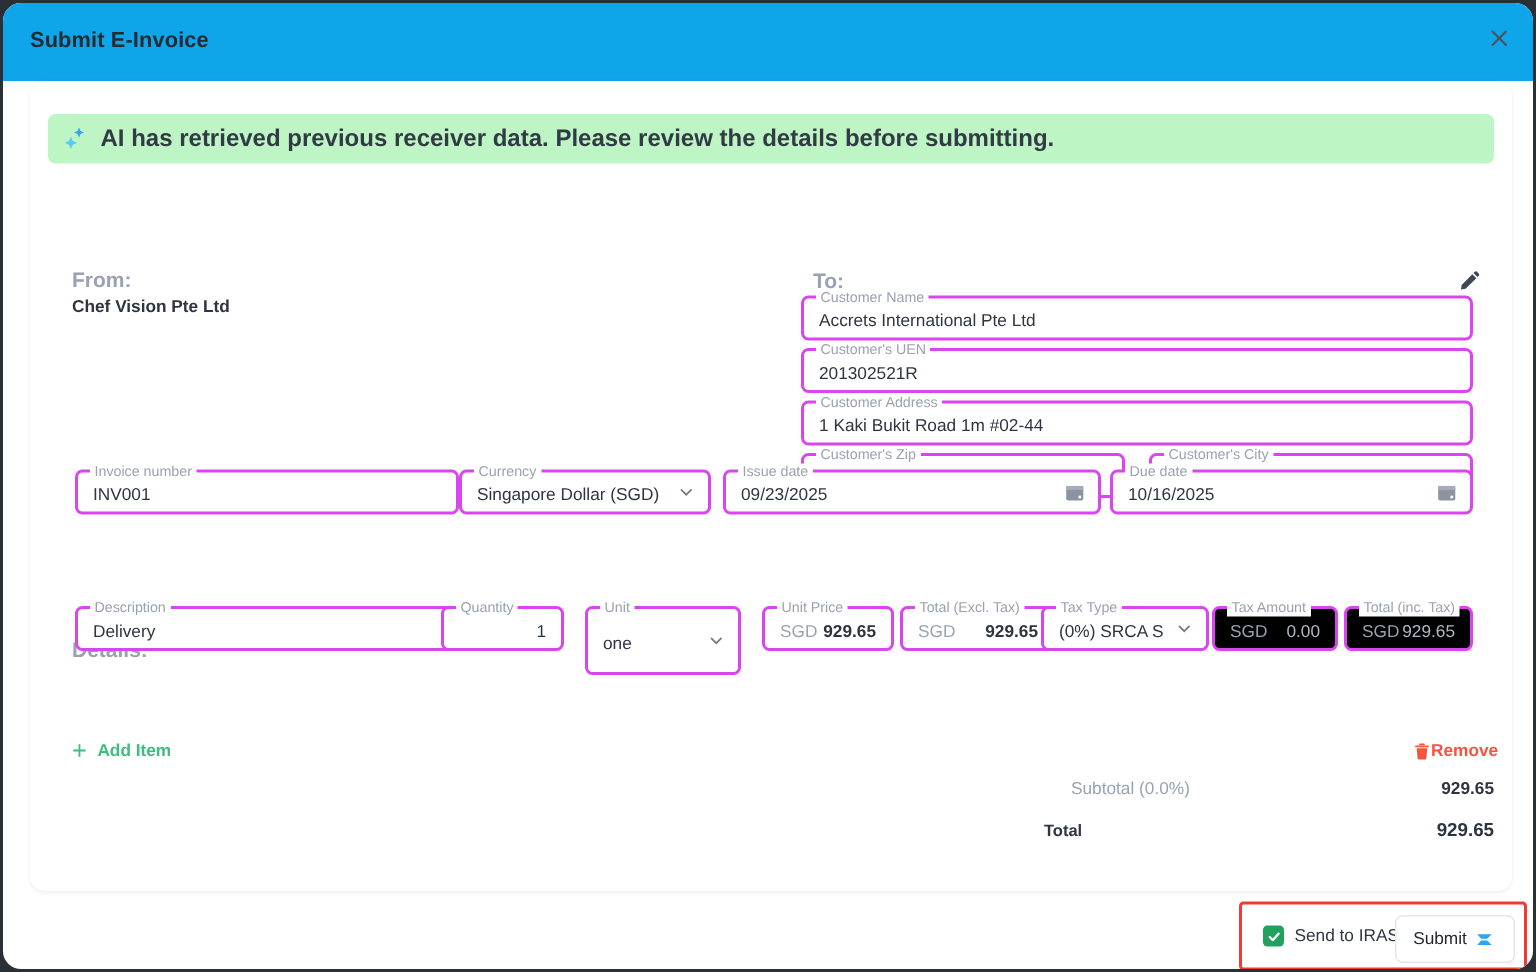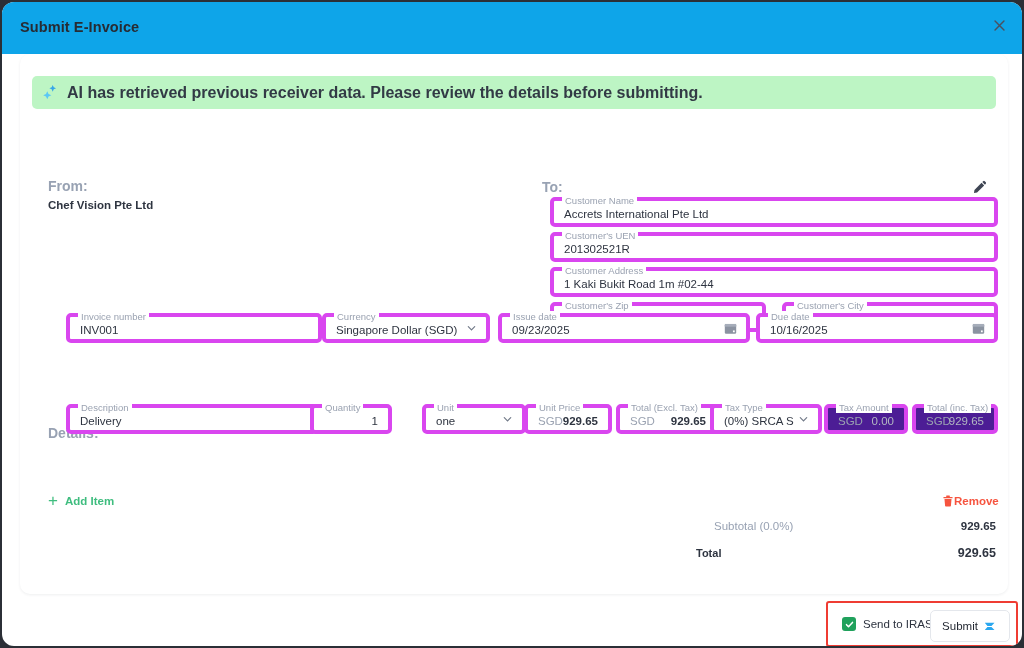--- a/index.html
+++ b/index.html
@@ -102,24 +102,23 @@
     width: 22px; height: 22px;
     display: flex; align-items: center; justify-content: center;
     cursor: pointer;
     color: #3f4654;
   }
   .edit-pencil svg { width: 15px; height: 15px; }
 
   
   .field {
     position: absolute;
-    border: 4px solid #d946ef;
+    border: 2px solid #d946ef;
     border-radius: 5px;
     background: #ffffff;
-    margin-left: 16px;
   }
   .field > .flabel {
     position: absolute;
     top: -6px; left: 8px;
     padding: 0 3px;
     background: #ffffff;
     font-size: 9.5px;
     color: #9aa2b1;
     line-height: 11px;
     white-space: nowrap;
@@ -128,21 +127,21 @@
     position: absolute;
     left: 10px; top: 50%;
     transform: translateY(-30%);
     font-size: 11.5px;
     color: #2e3440;
     white-space: nowrap;
   }
   .field > .fval.right {
     left: auto; right: 10px;
   }
-  .field.dim { background: #4c1d95; }
+  .field.dim { background: #000000; }
   .field .chev {
     position: absolute;
     right: 9px; top: 50%;
     transform: translateY(-50%);
     color: #737b8a;
     width: 11px; height: 11px;
   }
   .field .cal {
     position: absolute;
     right: 9px; top: 50%;
@@ -340,21 +339,21 @@
     <div class="field" style="left:30px; top:350px; width:252px; height:30px;">
       <span class="flabel">Description</span>
       <span class="fval">Delivery</span>
     </div>
 
     <div class="field" style="left:274px; top:350px; width:82px; height:30px;">
       <span class="flabel">Quantity</span>
       <span class="fval right">1</span>
     </div>
 
-    <div class="field" style="left:386px; top:350px; width:104px; height:30px;">
+    <div class="field" style="left:370px; top:350px; width:104px; height:46px;">
       <span class="flabel">Unit</span>
       <span class="fval">one</span>
       <svg class="chev" viewBox="0 0 12 12" fill="none" stroke="currentColor" stroke-width="1.3" stroke-linecap="round">
         <path d="M2.5 4.5 L6 8 L9.5 4.5"></path>
       </svg>
     </div>
 
     <div class="field" style="left:488px; top:350px; width:88px; height:30px;">
       <span class="flabel">Unit Price</span>
       <span class="pfx">SGD</span>

